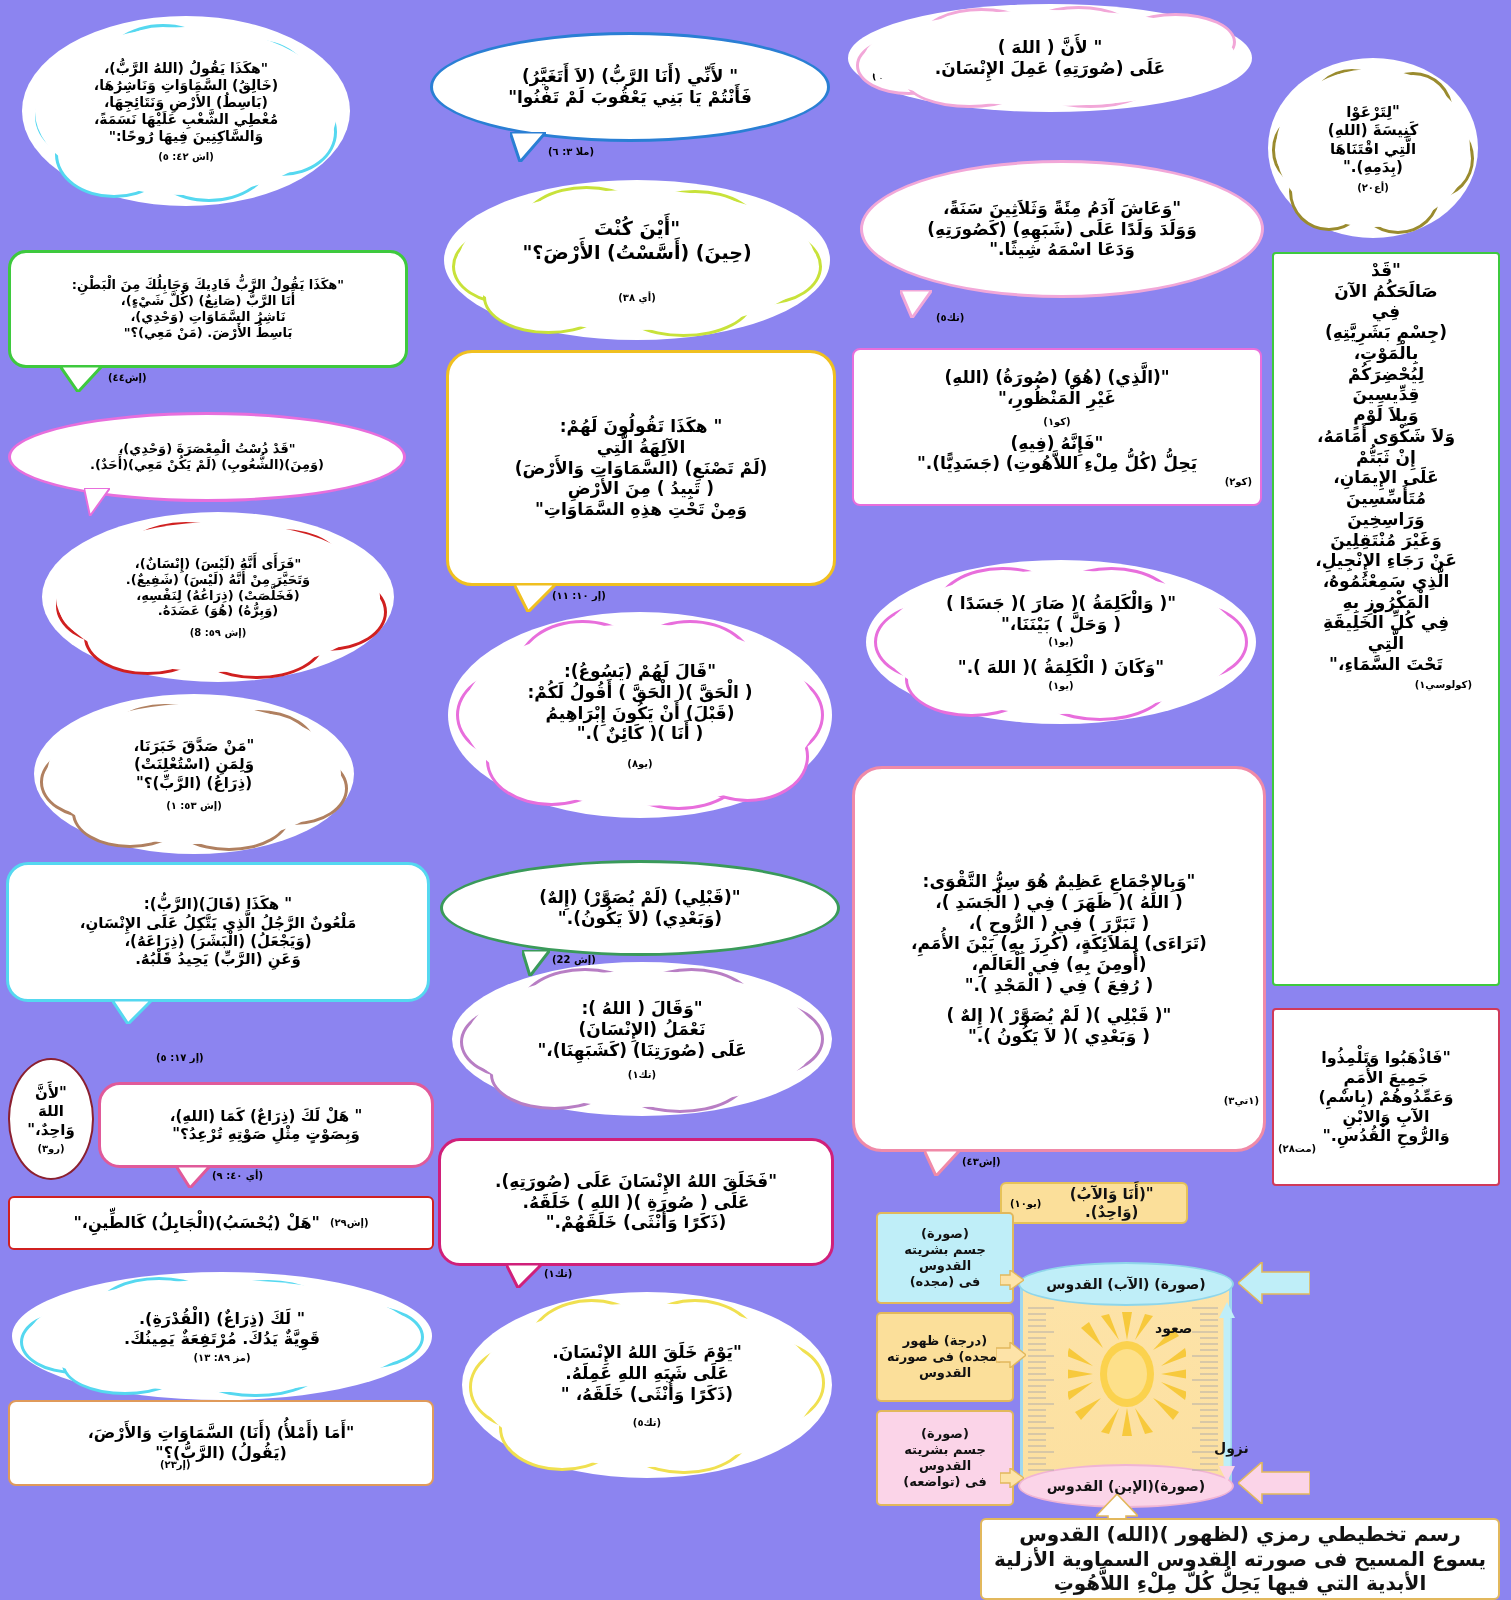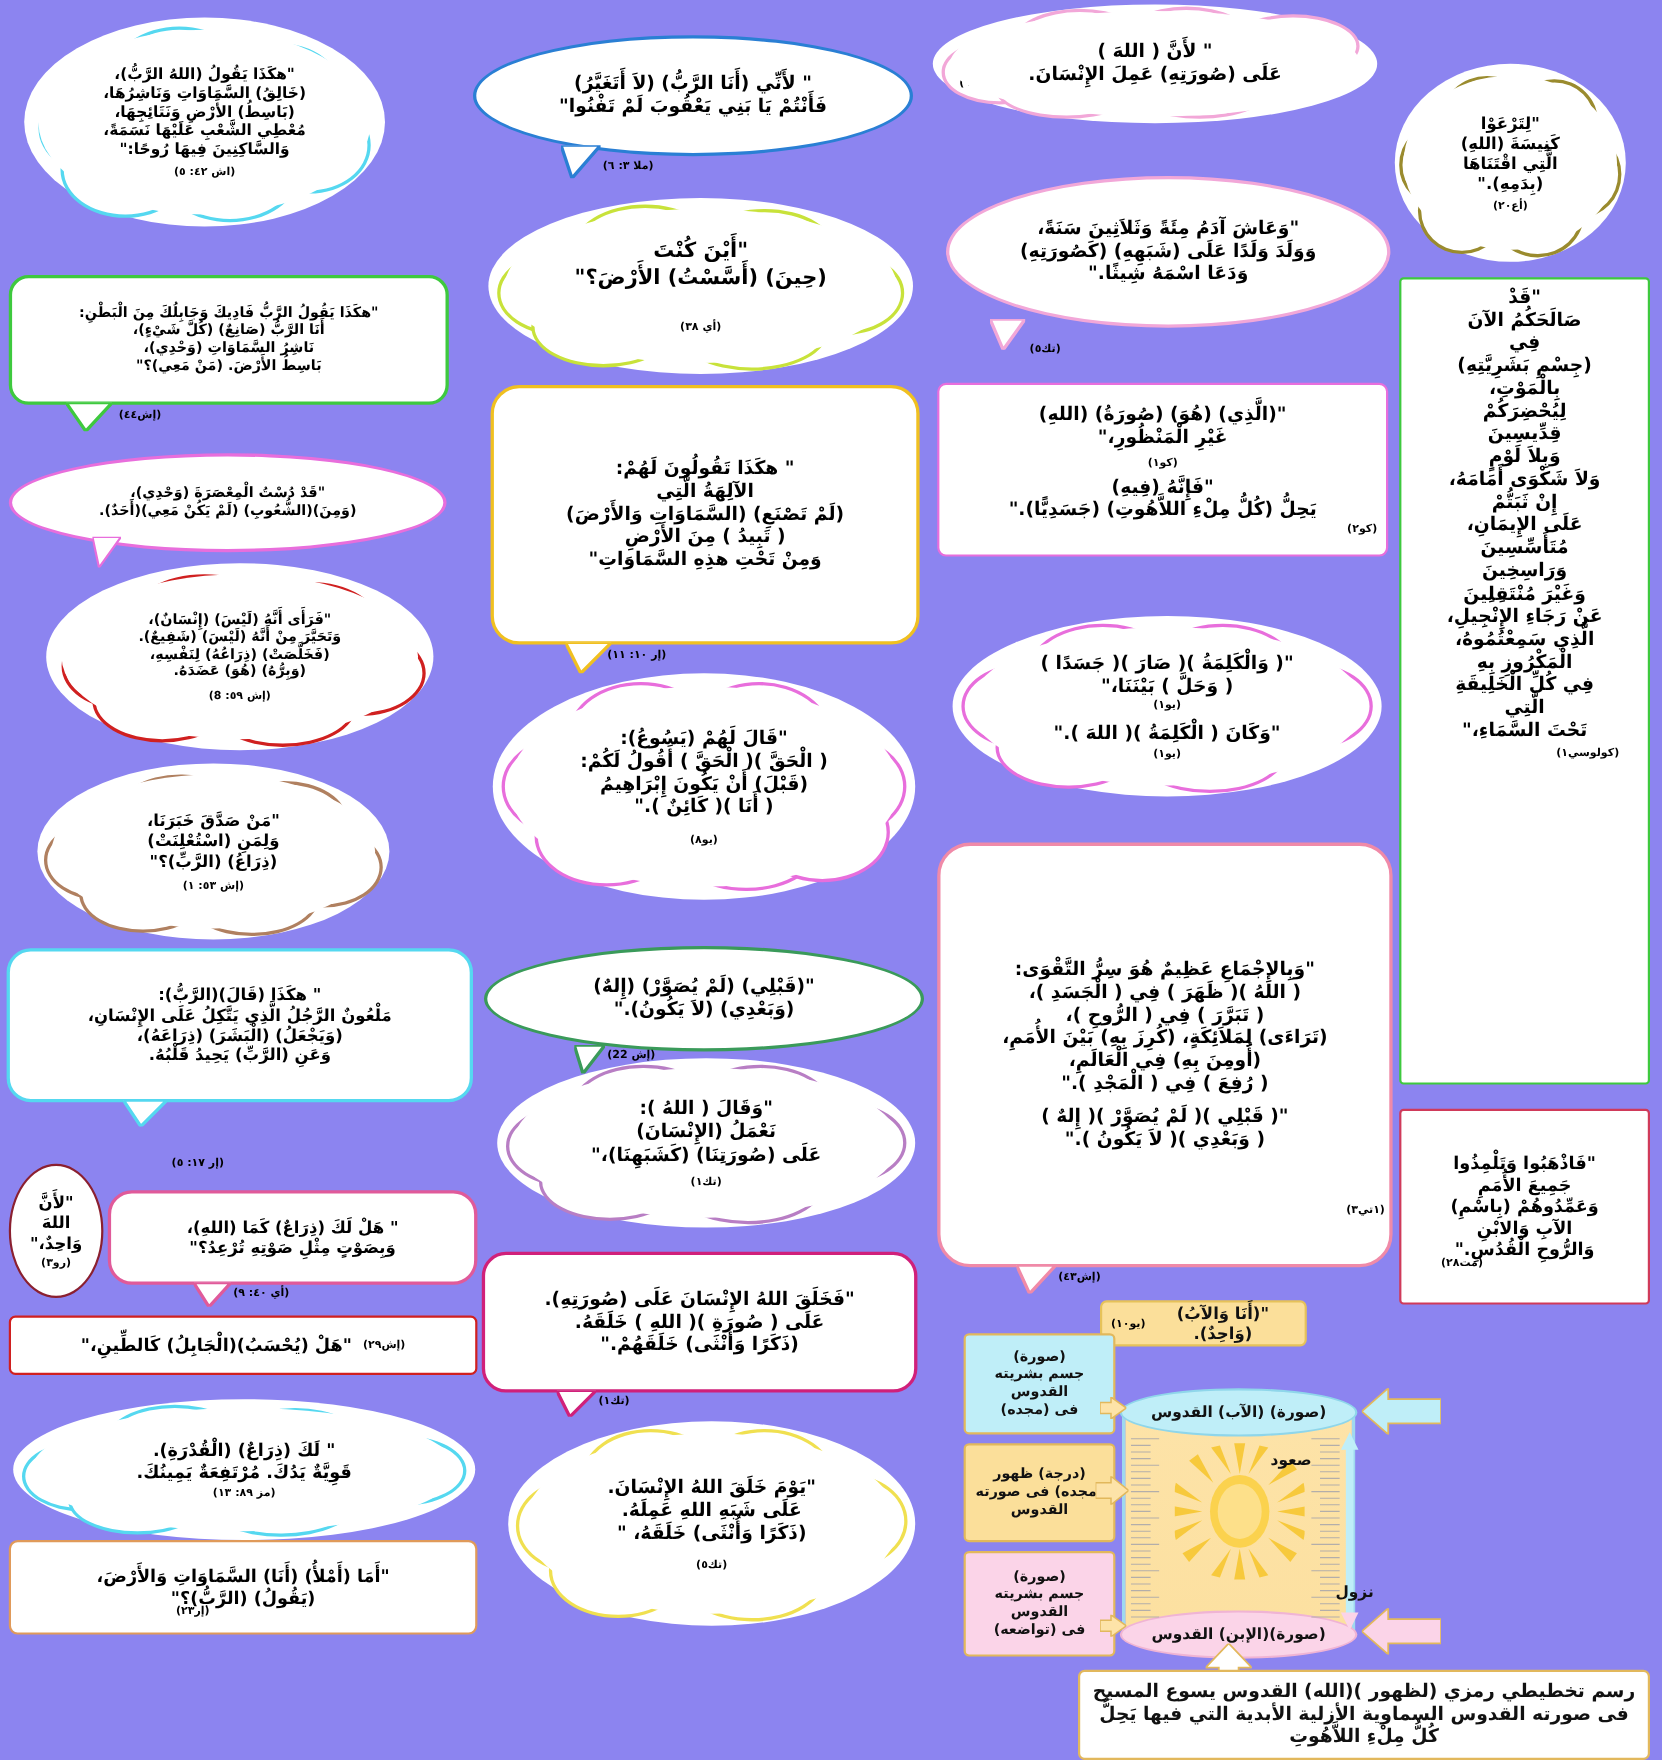--- a/index.html
+++ b/index.html
@@ -98,21 +98,21 @@
   .oval-gold{
     position:absolute; background:#fbdf9a; border:2px solid #e8c75f;
     border-radius:50%; display:flex;align-items:center;justify-content:center;
     text-align:center; font-weight:700; color:#111; padding:8px 14px;
     font-size:19px; line-height:1.26;
   }
   .caption{
     position:absolute; background:#fff; border:2px solid #e2b85c;
     border-radius:6px; display:flex;align-items:center;justify-content:center;
     text-align:center; font-weight:700; color:#111; padding:6px 10px;
-    font-size:17px; line-height:1.4;
+    font-size:20px; line-height:1.4;
   }
   .ruler{ position:absolute; }
   .axisArrow{ position:absolute; }
   .dirLabel{ position:absolute; font-size:14px; font-weight:700; color:#111; }
 
   .sun { position:absolute; }
 
   .arrowBig { position:absolute; }
   .arrowSmall { position:absolute; }
 </style>
@@ -530,21 +530,21 @@
     </div>
   </div>
 
   <div class="srect" style="--bc:#d03a5a; left:1272px; top:1008px; width:228px; height:178px; border-radius:4px;">
     <div class="content b" style="font-size:16px; position:relative;">
       <div class="txt">"فَاذْهَبُوا وَتَلْمِذُوا
 جَمِيعَ الأُمَمِ
 وَعَمِّدُوهُمْ (بِاسْمِ)
 الآبِ وَالابْنِ
 وَالرُّوحِ الْقُدُسِ."</div>
-      <div class="ref" style="position:absolute; left:4px; bottom:-4px;margin-left:32px;">(مت٢٨)</div>
+      <div class="ref" style="position:absolute; left:4px; bottom:-4px;">(مت٢٨)</div>
     </div>
   </div>
 
   <div class="goldCard" style="left:1000px; top:1182px; width:188px; height:42px; font-size:15px;">
     <span class="txt">"(أَنَا وَالآبُ) (وَاحِدٌ).</span>
     <span class="ref" style="margin-right:4px;">(يو١٠)</span>
   </div>
 
   <div class="cyl" style="left:1020px; top:1282px; width:212px; height:204px;"></div>
   <div class="cap-top" style="left:1018px; top:1262px; width:216px; height:44px;">

